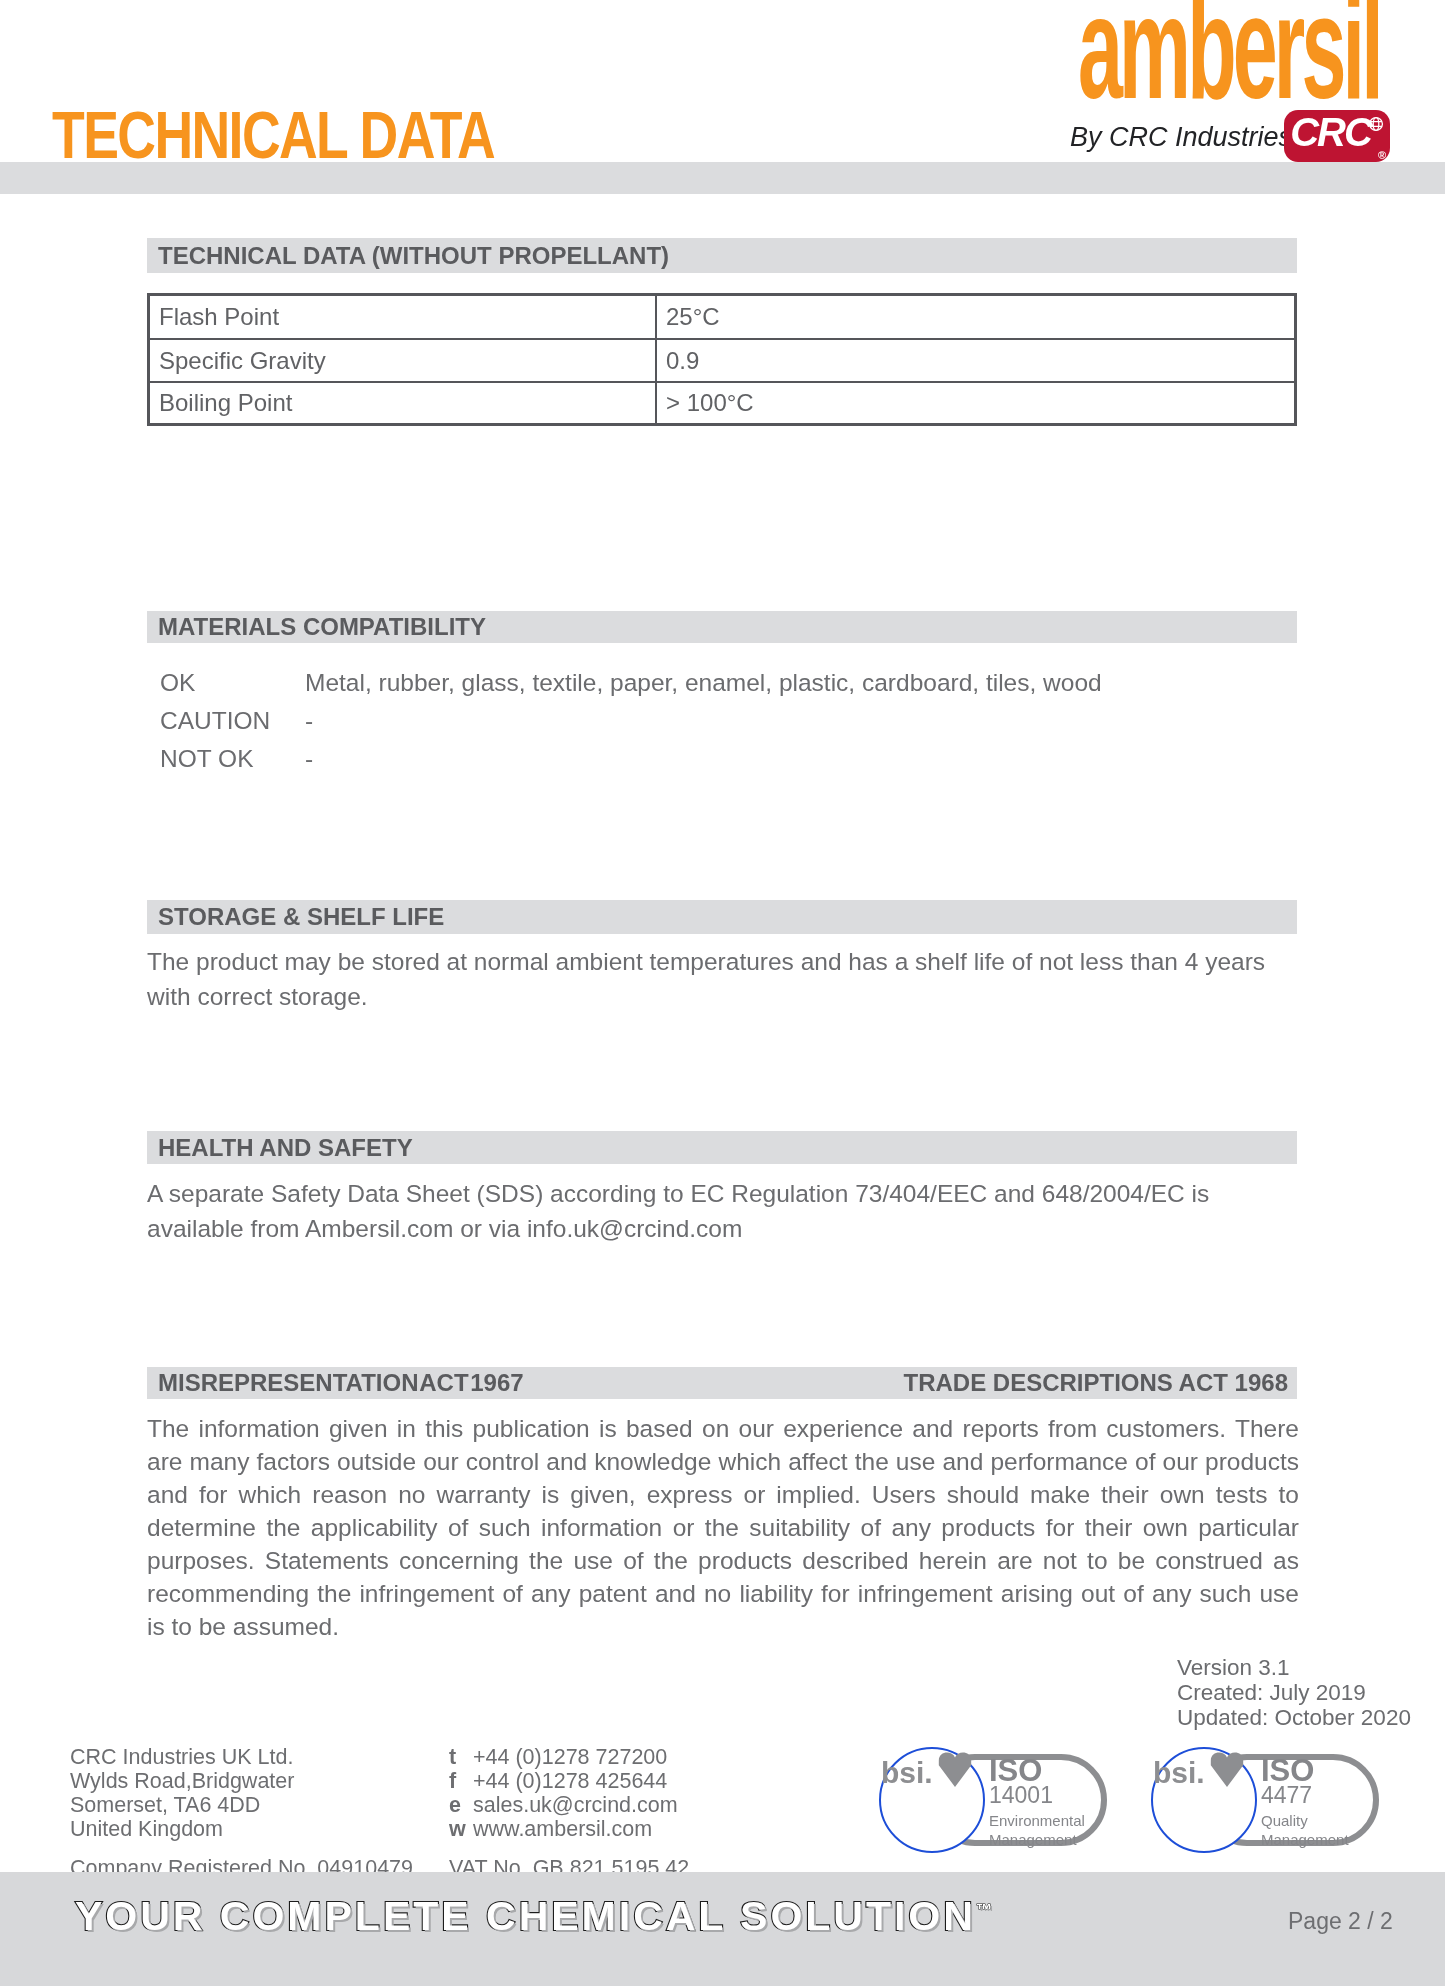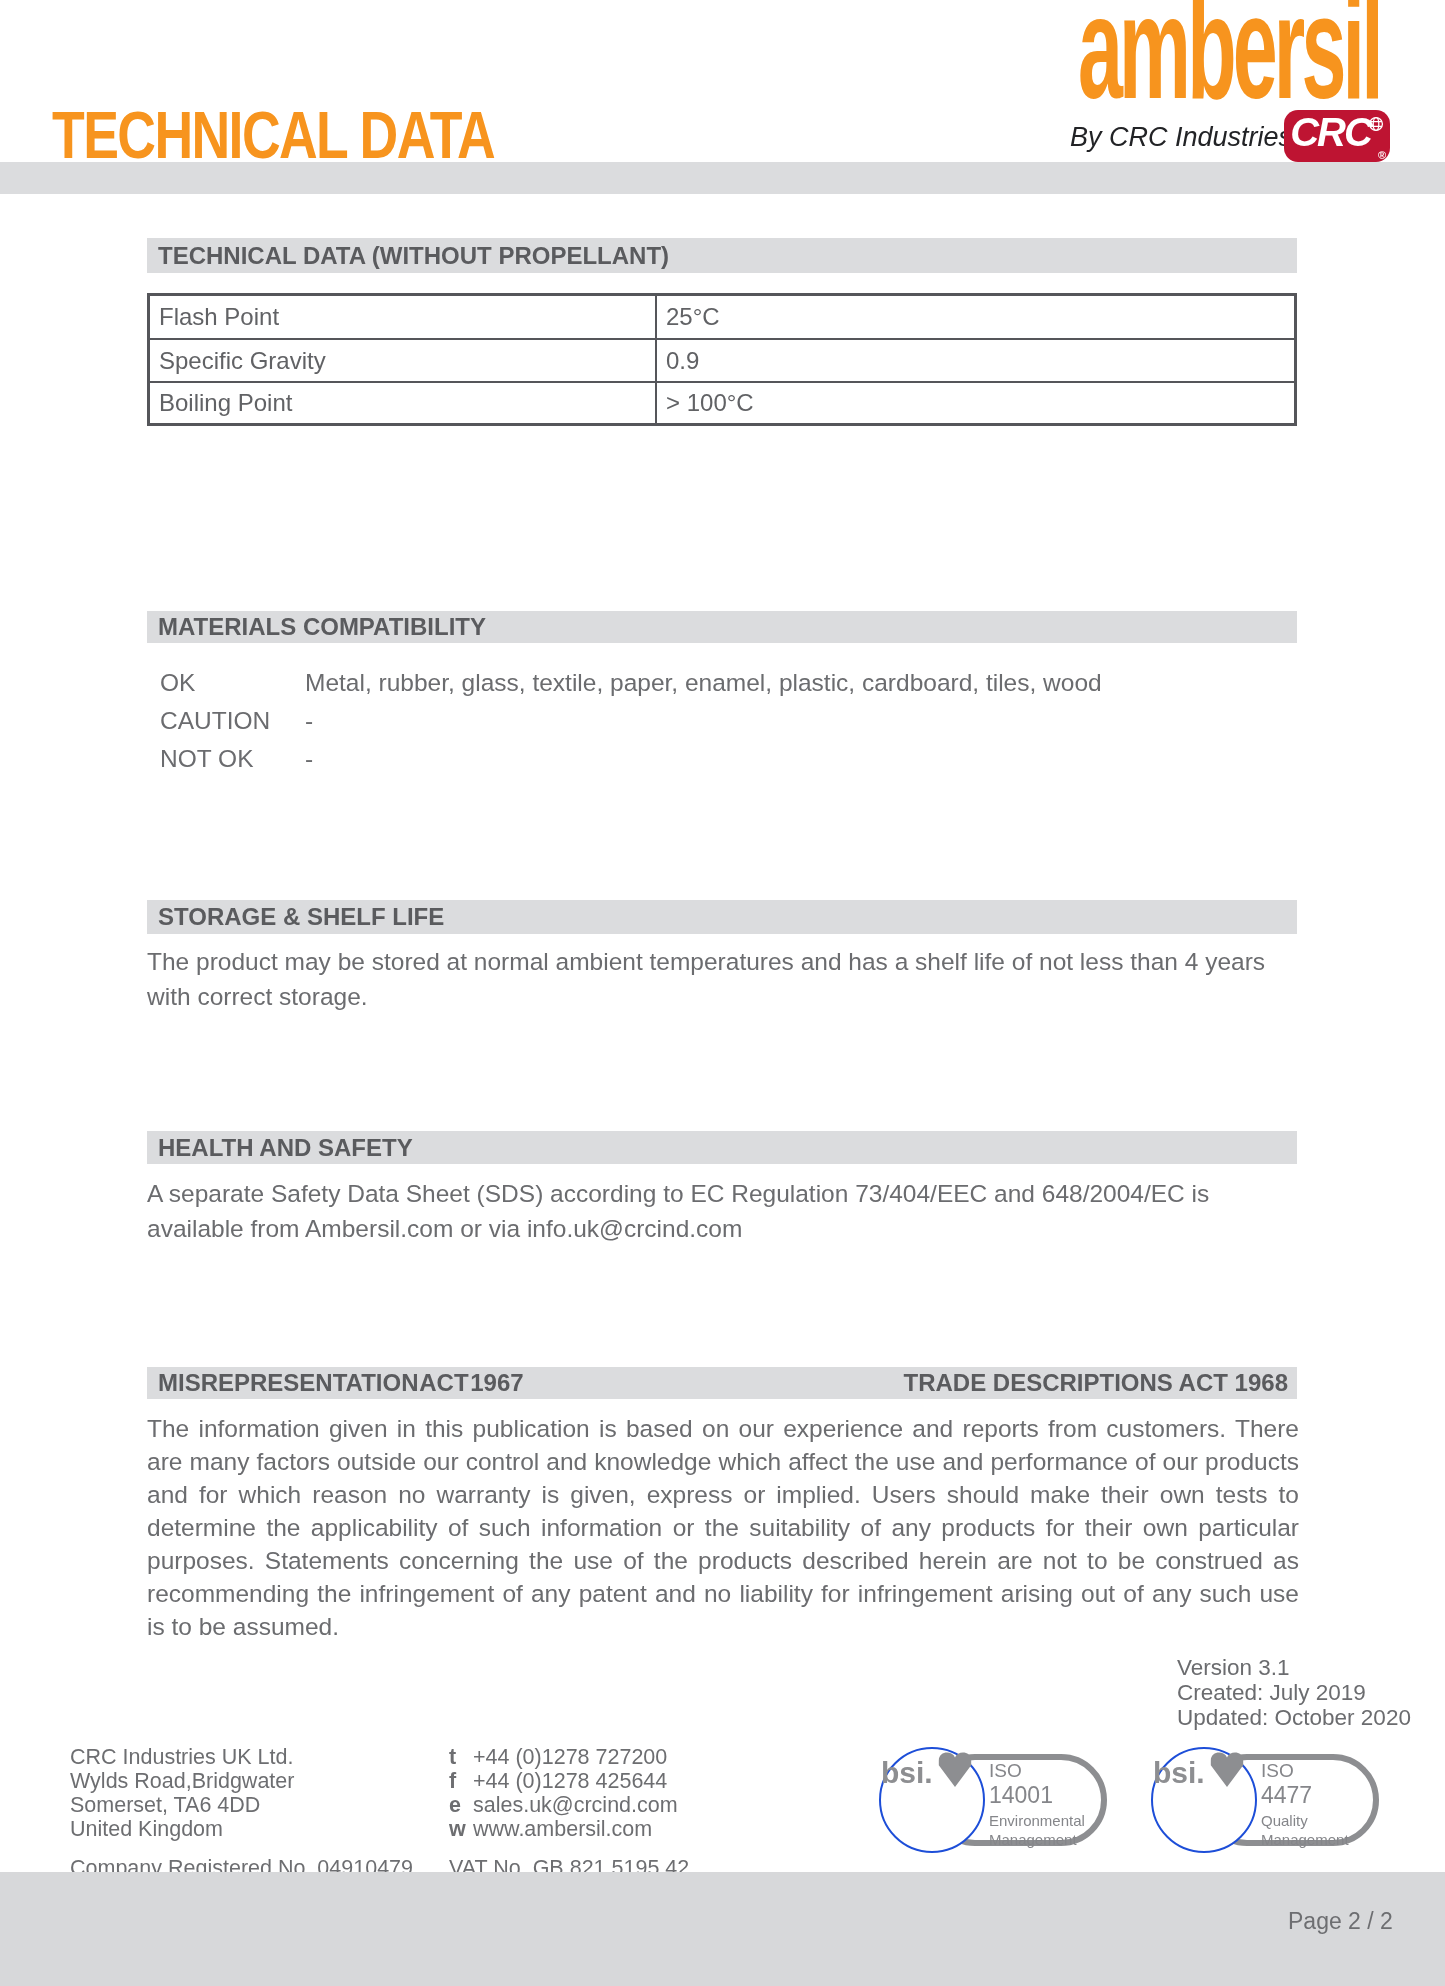--- a/index.html
+++ b/index.html
@@ -93,21 +93,21 @@
     position:absolute; left:50px; top:7px; width:178px; height:92px;
     border:6px solid #8D8E91; border-radius:46px; box-sizing:border-box; background:#fff;
   }
   .cert-circle {
     position:absolute; left:0; top:0; width:106px; height:106px;
     border:2px solid #1d4ed8; border-radius:50%; background:#fff; box-sizing:border-box;
     display:flex; flex-direction:row; align-items:flex-start;
   }
   .cert-bsi { font-size:30px; font-weight:bold; color:#8D8E91; margin-top:8px; line-height:1.05; }
   .cert-text { position:absolute; left:110px; top:11px; color:#85868A; }
-  .cert-iso { font-size:19px; line-height:25px; }
+  .cert-iso { font-size:31px; line-height:25px;font-weight:bold; }
   .cert-num { font-size:23px; line-height:25px; }
   .cert-detail { font-size:15px; line-height:19px; }
   .cert-detail.first { margin-top:3px; }
 
   
   .bottom-bar { position:absolute; left:0; top:1872px; width:1445px; height:114px; background:#D7D8DA; }
   .slogan {
     position:absolute; left:75px; top:1893px;
     font-size:41px; font-weight:bold; color:#ffffff; letter-spacing:3px; white-space:nowrap;
     -webkit-text-stroke:2.2px #1c1c1c; paint-order:stroke fill;
@@ -231,15 +231,18 @@
     </div>
     <div class="cert-circle">
       <div class="cert-bsi">bsi.</div>
       <svg viewBox="0 0 44 42" width="44" height="40">
           <path d="M22 9 C19 1 5 2 5 12 L5 17 L22 40 L39 17 L39 12 C39 2 25 1 22 9 Z" fill="#8D8E91"></path>
         </svg>
     </div>
   </div>
 
   <div class="bottom-bar"></div>
+  <div class="slogan">
+    <span>YOUR COMPLETE CHEMICAL SOLUTION</span><span class="tm">™</span>
+  </div>
   <div class="page-num">Page 2 / 2</div>
 
 </div>
 
 </body></html>

